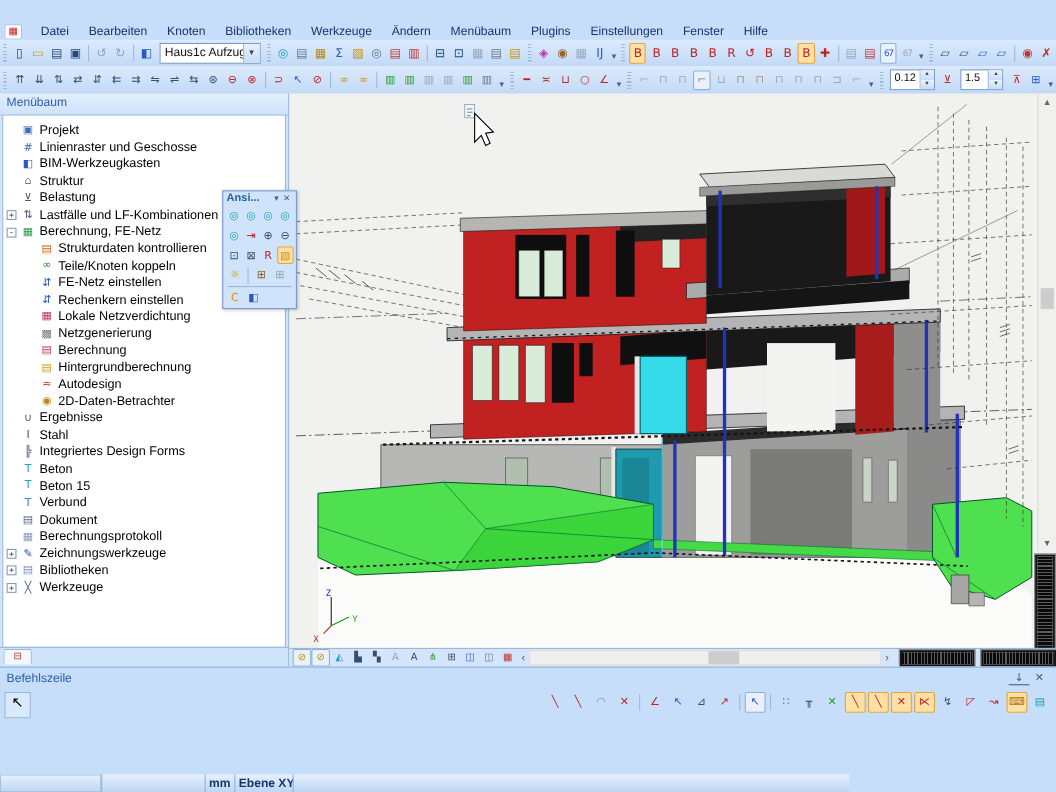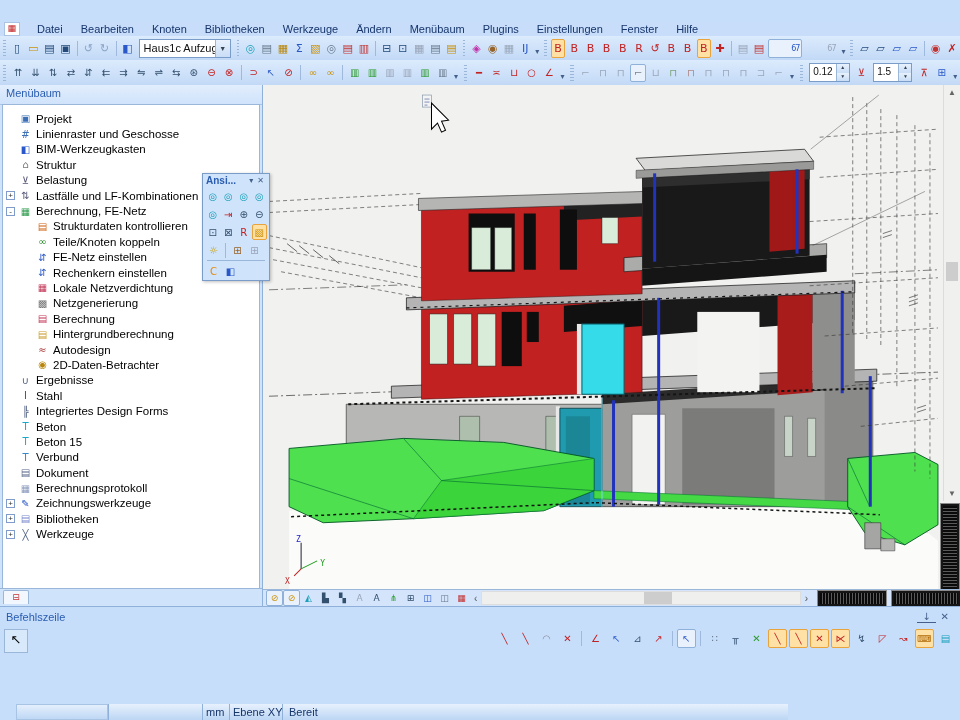--- a/index.html
+++ b/index.html
@@ -16,21 +16,21 @@
   
   .tb{position:absolute;left:0;width:960px;display:flex;align-items:center;
       background:linear-gradient(#dcebfd,#c2d9f6);border-bottom:1px solid #aac4e6;}
   .tb1{top:36px;height:24px;}
   .tb2{top:60px;height:25px;}
   .tbi{display:inline-flex;width:17px;height:17px;margin:0 1px;align-items:center;justify-content:center;
        font-family:"DejaVu Sans",sans-serif;font-size:11px;border:1px solid transparent;border-radius:2px;cursor:default;}
   .tb2 .tbi{width:16px;height:16px;font-size:10px;}
   .tbi.hl{background:#ffe1a6;border-color:#e8a33d;}
   .tbi.pr{background:#e9f1fc;border-color:#8fb1d9;}
-  .tbi.small{font-size:8px;letter-spacing:-1px;padding-left:20px;}
+  .tbi.small{font-size:8px;letter-spacing:-1px;}
   .tsep{width:1px;height:15px;background:#9fb9dc;margin:0 3px;}
   .tgrip{width:4px;height:16px;margin:0 3px;background:repeating-linear-gradient(180deg,#9ab7d9 0 1px,transparent 1px 3px);}
   .tchev{width:11px;height:16px;font-size:8px;color:#44608a;display:inline-flex;align-items:flex-end;justify-content:center;}
   .combo{display:inline-flex;width:90px;height:17px;background:#fff;border:1px solid #7a9cc8;margin:0 3px;align-items:center;}
   .combo .cval{flex:1;padding:0 4px;font-size:11px;color:#111;white-space:nowrap;overflow:hidden;}
   .combo .cbtn{width:14px;height:100%;background:linear-gradient(#e8f1fd,#c9ddf6);border-left:1px solid #9ab7d9;font-size:7px;color:#345;display:flex;align-items:center;justify-content:center;}
   .spin{display:inline-flex;width:44px;height:17px;background:#fff;border:1px solid #7a9cc8;margin:0 3px;}
   .spin .sval{flex:1;padding:0 3px;font-size:10px;color:#111;line-height:15px;}
   .spin .sarr{width:12px;display:flex;flex-direction:column;border-left:1px solid #9ab7d9;}
   .spin .sarr span{flex:1;font-size:5px;line-height:7px;text-align:center;background:linear-gradient(#e8f1fd,#c9ddf6);color:#345;}
@@ -72,21 +72,21 @@
   
   .cmdpanel{position:absolute;left:0;top:606px;width:960px;height:98px;background:#c7defb;border-top:1px solid #8fb1d9;box-sizing:border-box;}
   .cmd-head{display:flex;align-items:center;height:17px;padding:1px 6px 0;color:#2a5db0;}
   .cmd-head .sp{flex:1;}
   .cmd-head .gl{font-size:10px;color:#44608a;padding:0 5px;font-family:"DejaVu Sans",sans-serif;}
   .cmd-cursorbtn{position:absolute;left:4px;top:22px;width:22px;height:22px;background:#d9e9fc;border:1px solid #9ab7d9;color:#000;font-size:13px;text-align:center;line-height:20px;font-family:"DejaVu Sans",sans-serif;}
   .cmd-strip{position:absolute;right:4px;top:22px;display:flex;align-items:center;}
   .cmd-strip .tbi{width:17px;height:17px;font-size:10px;}
   .cmd-input{position:absolute;left:2px;right:2px;top:79px;height:16px;border:1px solid #444;background:#fff;font:11px "Liberation Sans",sans-serif;color:#000;padding:0 4px;}
   
-  .statusbar{position:absolute;left:16px;top:704px;width:772px;height:16px;display:flex;background:linear-gradient(#e7f1fd,#bcd6f4);color:#16356b;}
+  .statusbar{position:absolute;left:0;top:704px;width:772px;height:16px;display:flex;background:linear-gradient(#e7f1fd,#bcd6f4);color:#16356b;font-weight:bold;}
   .sb-cell{border-right:1px solid #8fb1d9;padding:2px 6px 0;box-sizing:border-box;white-space:nowrap;overflow:hidden;}
   .sb-c1{width:93px;box-shadow:inset 0 0 0 1px #a8c4e4;}
   .sb-c2{width:94px;}
   .sb-c3{width:27px;padding:2px 3px 0;}
   .sb-c4{width:53px;padding:2px 3px 0;}
   .sb-rest{flex:1;border-right:none;}
   .dash{fill:none;stroke:#333;stroke-width:.6;stroke-dasharray:4,3;}
 </style>
 </head>
 <body>
@@ -638,15 +638,14 @@
         <span class="tbi hl" style="color: rgb(176, 106, 10);">⌨</span>
         <span class="tbi" style="color: rgb(24, 160, 184);">▤</span>
       </div>
   </div>
 
   <div class="statusbar">
     <span class="sb-cell sb-c1"></span>
     <span class="sb-cell sb-c2"></span>
     <span class="sb-cell sb-c3">mm</span>
     <span class="sb-cell sb-c4">Ebene XY</span>
-    <span class="sb-cell sb-rest">Bereit</span>
   </div>
 </div>
 
 </body></html>

